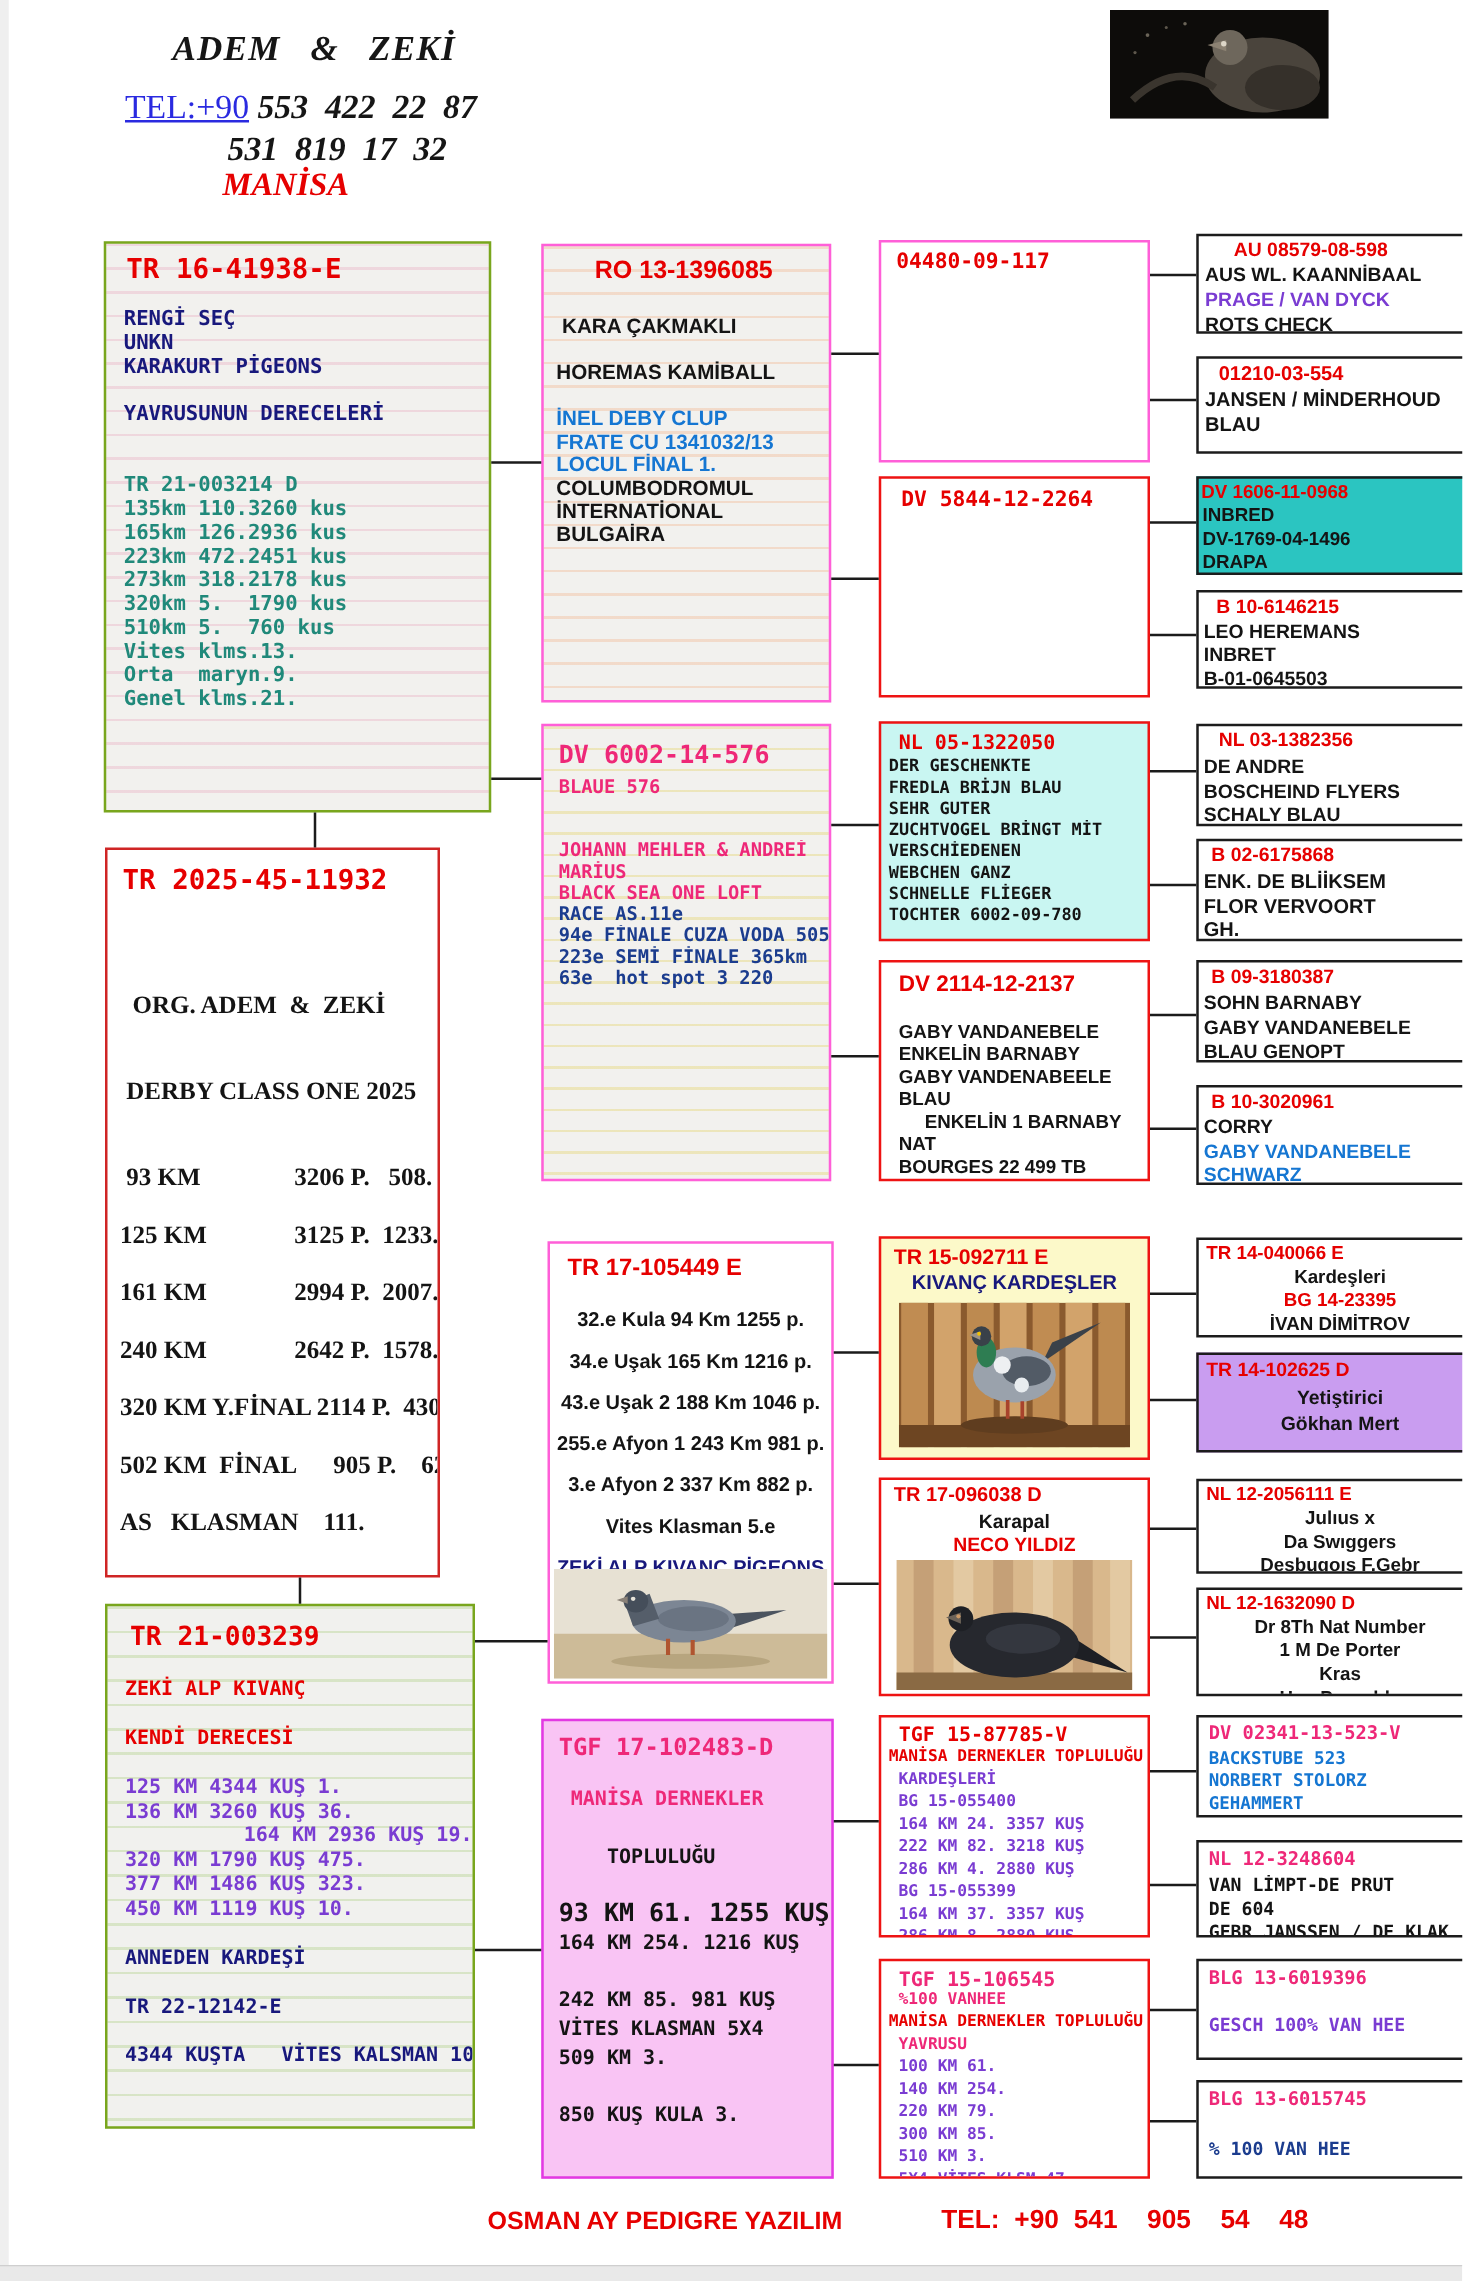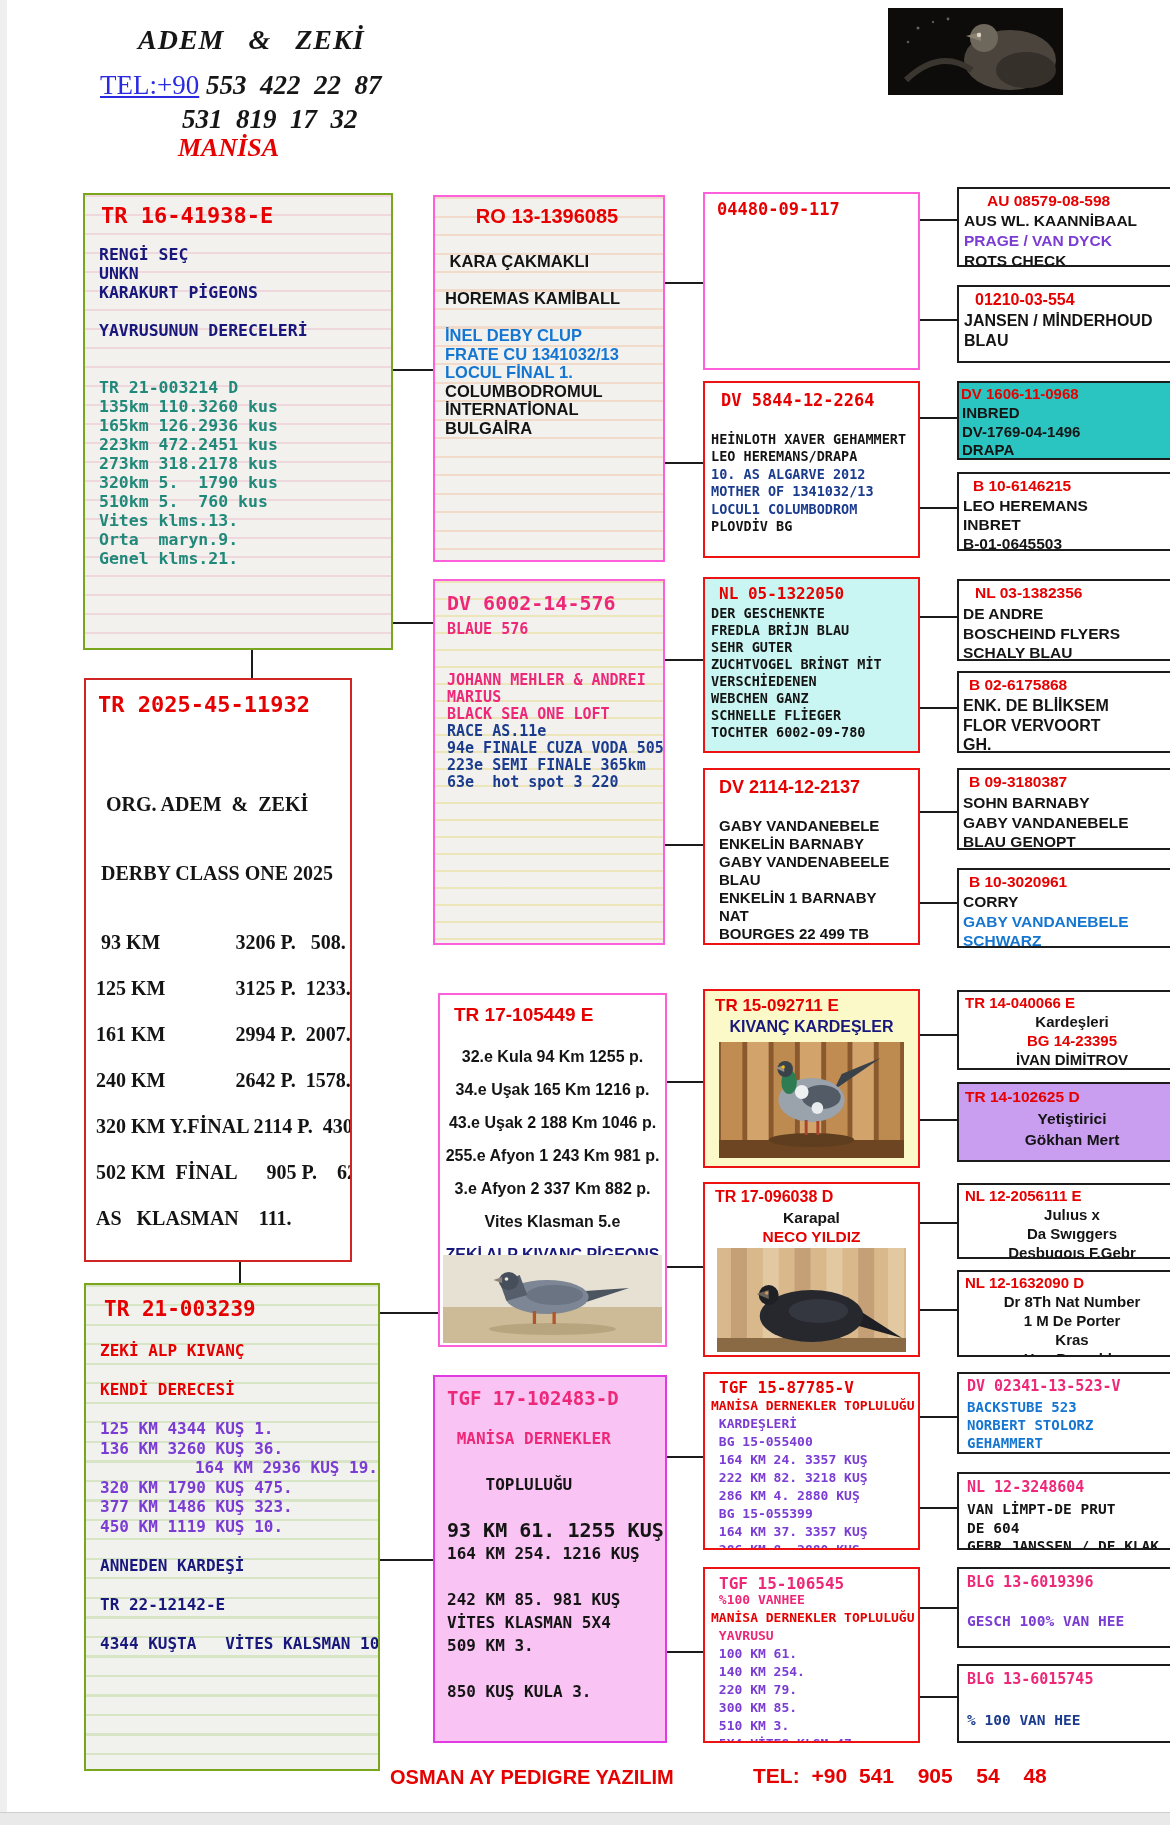--- a/index.html
+++ b/index.html
@@ -115,21 +115,21 @@
           <div class="line f-serif" style="height: 23px; line-height: 23px; font-size: 20px; color: rgb(20, 20, 20); padding-left: 10px;"></div>
           <div class="line f-serif" style="height: 23px; line-height: 23px; font-size: 20px; color: rgb(20, 20, 20); padding-left: 10px;">240 KM              2642 P.  1578.</div>
           <div class="line f-serif" style="height: 23px; line-height: 23px; font-size: 20px; color: rgb(20, 20, 20); padding-left: 10px;"></div>
           <div class="line f-serif" style="height: 23px; line-height: 23px; font-size: 20px; color: rgb(20, 20, 20); padding-left: 10px;">320 KM Y.FİNAL 2114 P.  430.</div>
           <div class="line f-serif" style="height: 23px; line-height: 23px; font-size: 20px; color: rgb(20, 20, 20); padding-left: 10px;"></div>
           <div class="line f-serif" style="height: 23px; line-height: 23px; font-size: 20px; color: rgb(20, 20, 20); padding-left: 10px;">502 KM  FİNAL      905 P.    62.</div>
           <div class="line f-serif" style="height: 23px; line-height: 23px; font-size: 20px; color: rgb(20, 20, 20); padding-left: 10px;"></div>
           <div class="line f-serif" style="height: 23px; line-height: 23px; font-size: 20px; color: rgb(20, 20, 20); padding-left: 10px;">AS   KLASMAN    111.</div>
         </div>
       </div>
-      <div class="box b-green bg-sg" style="left: 84px; top: 1283px; width: 296px; height: 488px;">
+      <div class="box b-green bg-sg" style="left: 84px; top: 1283px; width: 296px; height: 420px;">
         <div class="title f-mono" style="font-size: 21px; padding: 12px 4px 0px 18px; color: rgb(230, 0, 0);">TR 21-003239</div>
         <div style="position: absolute; left: 0px; right: 0px; top: 56px;">
           <div class="line f-mono" style="height: 19.5px; line-height: 19.5px; font-size: 16px; color: rgb(230, 0, 0); padding-left: 14px;">ZEKİ ALP KIVANÇ</div>
           <div class="line f-mono" style="height: 19.5px; line-height: 19.5px; font-size: 16px; color: rgb(230, 0, 0); padding-left: 14px;"></div>
           <div class="line f-mono" style="height: 19.5px; line-height: 19.5px; font-size: 16px; color: rgb(230, 0, 0); padding-left: 14px;">KENDİ DERECESİ</div>
           <div class="line f-mono" style="height: 19.5px; line-height: 19.5px; font-size: 16px; color: rgb(230, 0, 0); padding-left: 14px;"></div>
           <div class="line f-mono" style="height: 19.5px; line-height: 19.5px; font-size: 16px; color: rgb(122, 60, 210); padding-left: 14px;">125 KM 4344 KUŞ 1.</div>
           <div class="line f-mono" style="height: 19.5px; line-height: 19.5px; font-size: 16px; color: rgb(122, 60, 210); padding-left: 14px;">136 KM 3260 KUŞ 36.</div>
           <div class="line f-mono" style="height: 19.5px; line-height: 19.5px; font-size: 16px; color: rgb(122, 60, 210); padding-left: 14px; text-align: right;">164 KM 2936 KUŞ 19.</div>
           <div class="line f-mono" style="height: 19.5px; line-height: 19.5px; font-size: 16px; color: rgb(122, 60, 210); padding-left: 14px;">320 KM 1790 KUŞ 475.</div>
@@ -214,29 +214,20 @@
           <div class="line f-mono" style="height: 23px; line-height: 23px; font-size: 16px; color: rgb(20, 20, 20); padding-left: 12px;">509 KM 3.</div>
           <div class="line f-mono" style="height: 23px; line-height: 23px; font-size: 16px; color: rgb(20, 20, 20); padding-left: 12px;"></div>
           <div class="line f-mono" style="height: 23px; line-height: 23px; font-size: 16px; color: rgb(20, 20, 20); padding-left: 12px;">850 KUŞ KULA 3.</div>
         </div>
       </div>
       <div class="box b-pink bg-w" style="left: 703px; top: 192px; width: 217px; height: 178px;">
         <div class="title f-mono" style="font-size: 17px; padding: 5px 4px 0px 12px; color: rgb(230, 0, 0);">04480-09-117</div>
       </div>
       <div class="box b-red bg-w" style="left: 703px; top: 381px; width: 217px; height: 177px;">
         <div class="title f-mono" style="font-size: 17px; padding: 7px 4px 0px 16px; color: rgb(230, 0, 0);">DV 5844-12-2264</div>
-        <div style="position: absolute; left: 0px; right: 0px; top: 30px;">
-          <div class="line f-mono" style="height: 17.5px; line-height: 17.5px; font-size: 13.5px; color: rgb(20, 20, 20); padding-left: 6px;"></div>
-          <div class="line f-mono" style="height: 17.5px; line-height: 17.5px; font-size: 13.5px; color: rgb(20, 20, 20); padding-left: 6px;">HEİNLOTH XAVER GEHAMMERT</div>
-          <div class="line f-mono" style="height: 17.5px; line-height: 17.5px; font-size: 13.5px; color: rgb(20, 20, 20); padding-left: 6px;">LEO HEREMANS/DRAPA</div>
-          <div class="line f-mono" style="height: 17.5px; line-height: 17.5px; font-size: 13.5px; color: rgb(27, 60, 142); padding-left: 6px;">10. AS ALGARVE 2012</div>
-          <div class="line f-mono" style="height: 17.5px; line-height: 17.5px; font-size: 13.5px; color: rgb(27, 60, 142); padding-left: 6px;">MOTHER OF 1341032/13</div>
-          <div class="line f-mono" style="height: 17.5px; line-height: 17.5px; font-size: 13.5px; color: rgb(27, 60, 142); padding-left: 6px;">LOCUL1 COLUMBODROM</div>
-          <div class="line f-mono" style="height: 17.5px; line-height: 17.5px; font-size: 13.5px; color: rgb(20, 20, 20); padding-left: 6px;">PLOVDİV BG</div>
-        </div>
       </div>
       <div class="box b-red bg-cy" style="left: 703px; top: 577px; width: 217px; height: 176px;">
         <div class="title f-mono" style="font-size: 16px; padding: 5px 4px 0px 14px; color: rgb(230, 0, 0);">NL 05-1322050</div>
         <div style="position: absolute; left: 0px; right: 0px; top: 26px;">
           <div class="line f-mono" style="height: 17px; line-height: 17px; font-size: 13.5px; color: rgb(20, 20, 20); padding-left: 6px;">DER GESCHENKTE</div>
           <div class="line f-mono" style="height: 17px; line-height: 17px; font-size: 13.5px; color: rgb(20, 20, 20); padding-left: 6px;">FREDLA BRİJN BLAU</div>
           <div class="line f-mono" style="height: 17px; line-height: 17px; font-size: 13.5px; color: rgb(20, 20, 20); padding-left: 6px;">SEHR GUTER</div>
           <div class="line f-mono" style="height: 17px; line-height: 17px; font-size: 13.5px; color: rgb(20, 20, 20); padding-left: 6px;">ZUCHTVOGEL BRİNGT MİT</div>
           <div class="line f-mono" style="height: 17px; line-height: 17px; font-size: 13.5px; color: rgb(20, 20, 20); padding-left: 6px;">VERSCHİEDENEN</div>
           <div class="line f-mono" style="height: 17px; line-height: 17px; font-size: 13.5px; color: rgb(20, 20, 20); padding-left: 6px;">WEBCHEN GANZ</div>
@@ -245,21 +236,21 @@
         </div>
       </div>
       <div class="box b-red bg-w" style="left: 703px; top: 768px; width: 217px; height: 177px;">
         <div class="title f-sans" style="font-size: 18px; padding: 7px 4px 0px 14px; color: rgb(230, 0, 0);">DV 2114-12-2137</div>
         <div style="position: absolute; left: 0px; right: 0px; top: 29px;">
           <div class="line f-sans" style="height: 18px; line-height: 18px; font-size: 15px; color: rgb(20, 20, 20); padding-left: 14px;"></div>
           <div class="line f-sans" style="height: 18px; line-height: 18px; font-size: 15px; color: rgb(20, 20, 20); padding-left: 14px;">GABY VANDANEBELE</div>
           <div class="line f-sans" style="height: 18px; line-height: 18px; font-size: 15px; color: rgb(20, 20, 20); padding-left: 14px;">ENKELİN BARNABY</div>
           <div class="line f-sans" style="height: 18px; line-height: 18px; font-size: 15px; color: rgb(20, 20, 20); padding-left: 14px;">GABY VANDENABEELE</div>
           <div class="line f-sans" style="height: 18px; line-height: 18px; font-size: 15px; color: rgb(20, 20, 20); padding-left: 14px;">BLAU</div>
-          <div class="line f-sans" style="height: 18px; line-height: 18px; font-size: 15px; color: rgb(20, 20, 20); padding-left: 14px;">ENKELİN 1 BARNABY</div>
+          <div class="line f-sans" style="height: 18px; line-height: 18px; font-size: 15px; color: rgb(20, 20, 20); padding-left: 14px; text-align: center;">ENKELİN 1 BARNABY</div>
           <div class="line f-sans" style="height: 18px; line-height: 18px; font-size: 15px; color: rgb(20, 20, 20); padding-left: 14px;">NAT</div>
           <div class="line f-sans" style="height: 18px; line-height: 18px; font-size: 15px; color: rgb(20, 20, 20); padding-left: 14px;">BOURGES 22 499 TB</div>
         </div>
       </div>
       <div class="box b-red bg-ly" style="left: 703px; top: 989px; width: 217px; height: 179px;">
         <div class="title f-sans" style="font-size: 17px; padding: 5px 4px 0px 10px; color: rgb(230, 0, 0);">TR 15-092711 E</div>
         <div style="position: absolute; left: 0px; right: 0px; top: 25px;">
           <div class="line f-sans" style="height: 22px; line-height: 22px; font-size: 16px; color: rgb(24, 24, 124); text-align: center;">KIVANÇ KARDEŞLER</div>
         </div>
         <div class="photo" style="position: absolute; top: 51px; left: 14px; right: 14px; height: 116px;"><svg viewBox="0 0 190 116" preserveAspectRatio="none" width="100%" height="100%">

